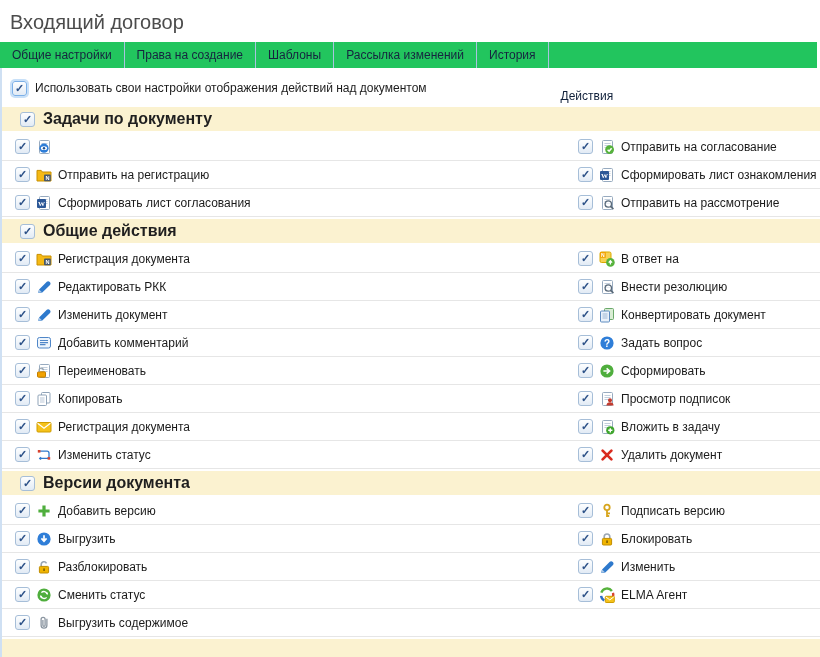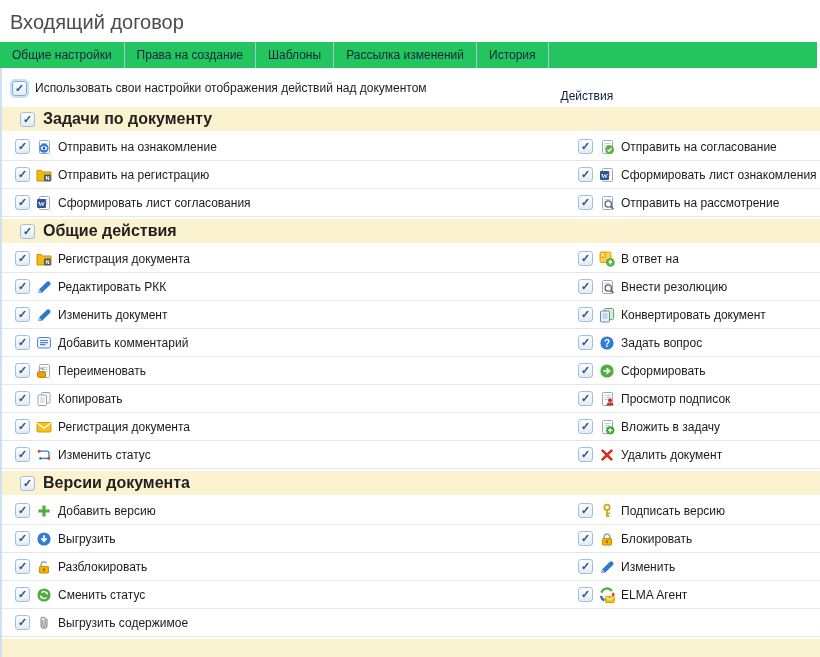--- a/index.html
+++ b/index.html
@@ -83,21 +83,20 @@
             <span class="cb">✓</span>
             <span class="icon">
               <svg viewBox="0 0 16 16" xmlns="http://www.w3.org/2000/svg">
                 <rect x="3.5" y="1.5" width="10" height="13" rx="1" fill="#fff" stroke="#97aabf"></rect>
                 <path d="M5.5 4.5h6M5.5 6.5h6M5.5 8.5h6" stroke="#c3cfdd" stroke-width="1" fill="none"></path>
                 <circle cx="8" cy="9.2" r="4.6" fill="#2f7ed8"></circle>
                 <ellipse cx="8" cy="9.2" rx="3.1" ry="1.9" fill="#fff"></ellipse>
                 <circle cx="8" cy="9.2" r="1.2" fill="#1d4f92"></circle>
               </svg>
             </span>
-            <span class="lbl">Отправить на ознакомление</span>
           </div>
           <div class="cell right">
             <span class="cb">✓</span>
             <span class="icon">
               <svg viewBox="0 0 16 16" xmlns="http://www.w3.org/2000/svg">
                 <rect x="3.5" y="1.5" width="10" height="13" rx="1" fill="#fff" stroke="#97aabf"></rect>
                 <path d="M5.5 4.5h6M5.5 6.5h6M5.5 8.5h6" stroke="#c3cfdd" stroke-width="1" fill="none"></path>
                 <circle cx="10.6" cy="10.6" r="4.4" fill="#56b23c"></circle>
                 <path d="M8.6 10.7 l1.5 1.5 2.5-3" stroke="#fff" stroke-width="1.5" fill="none"></path>
               </svg>

